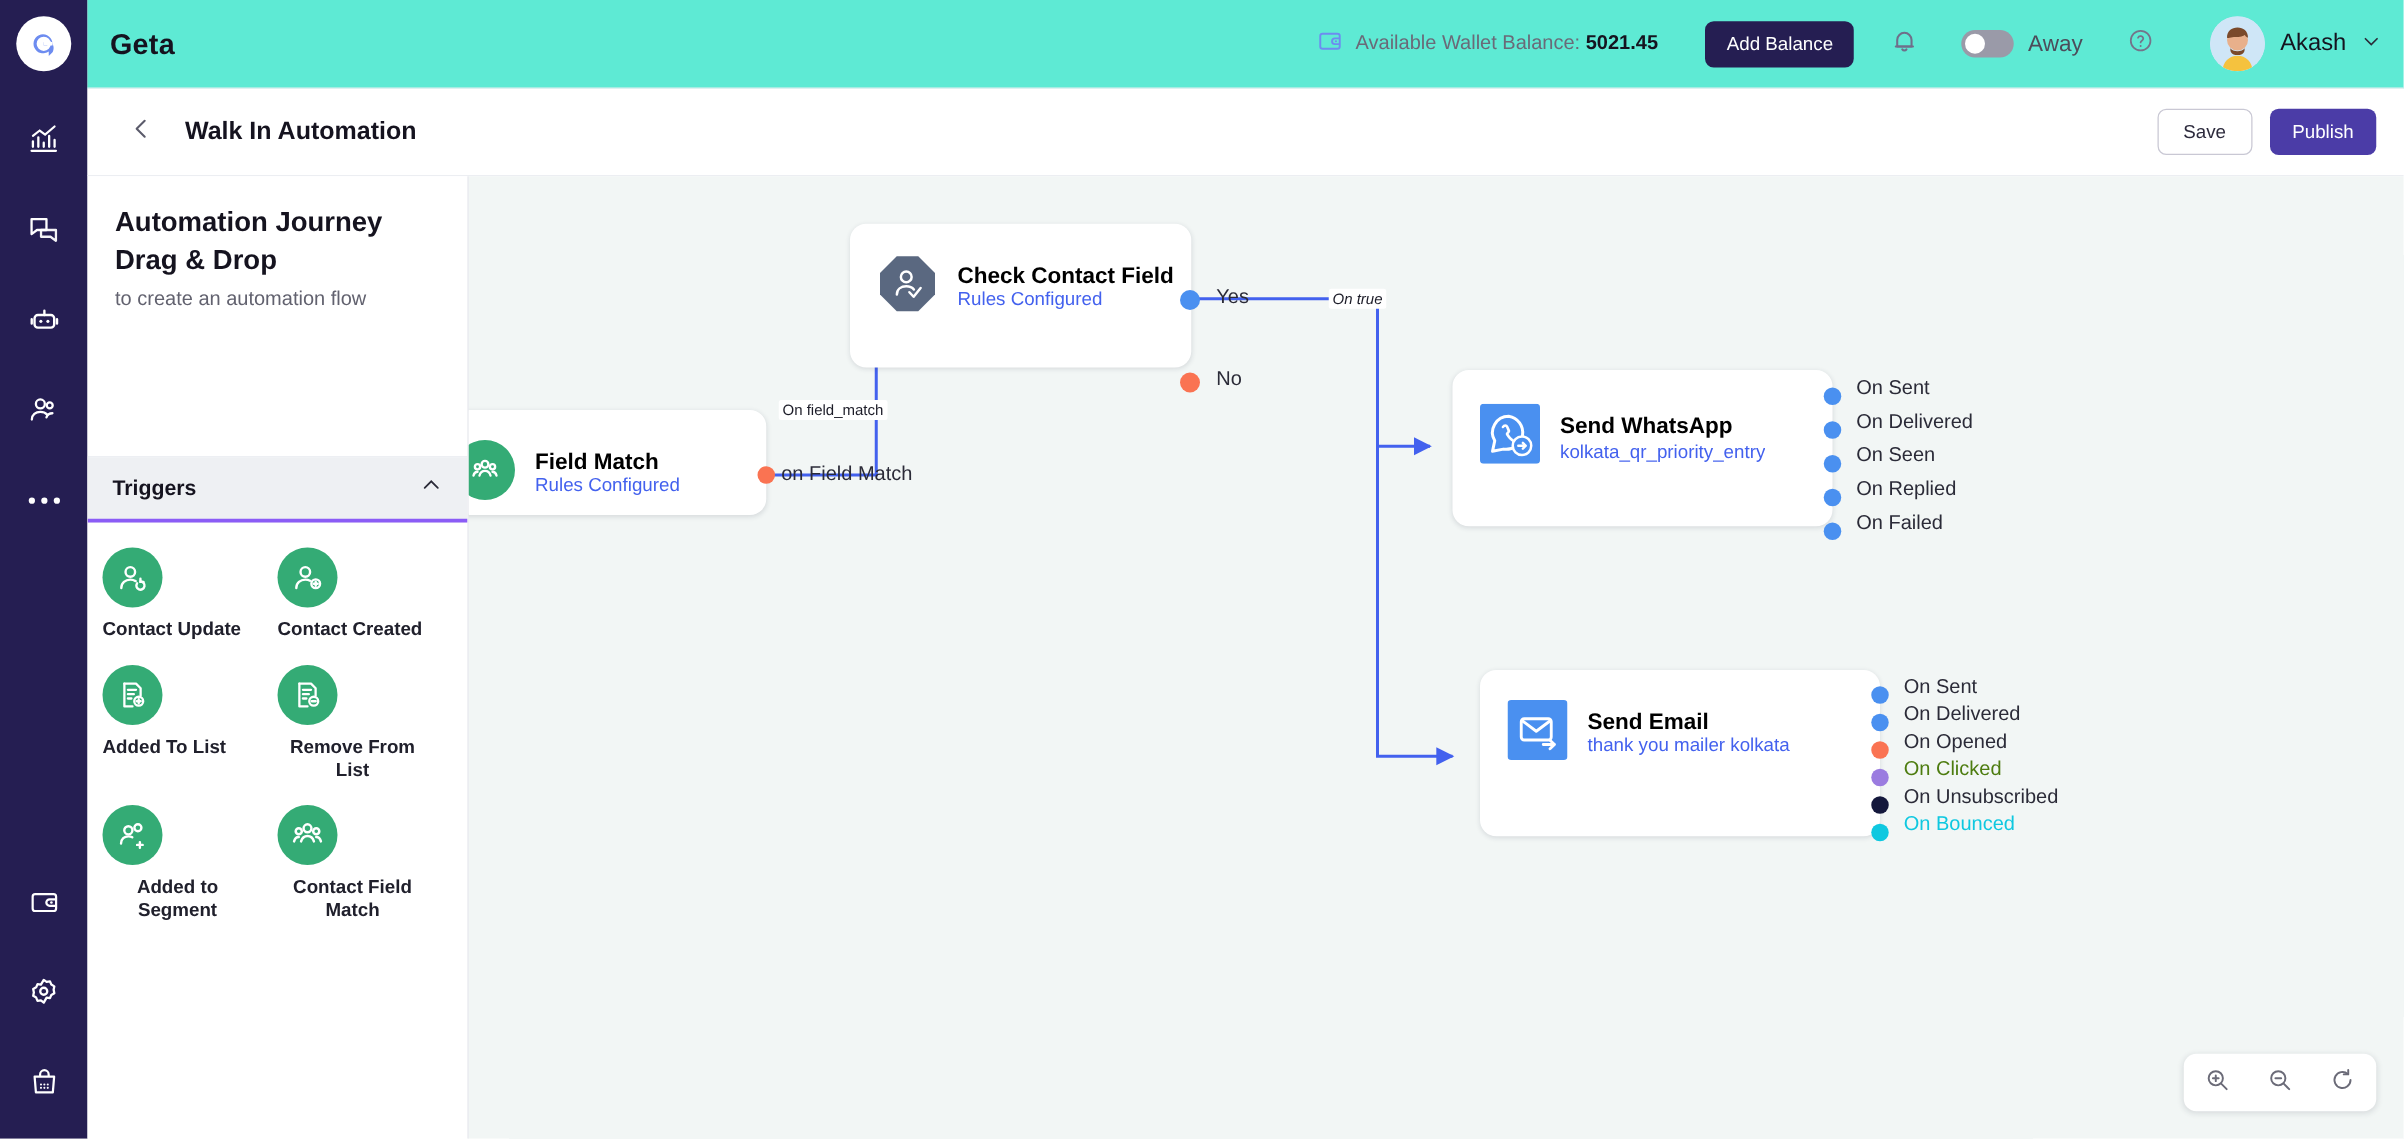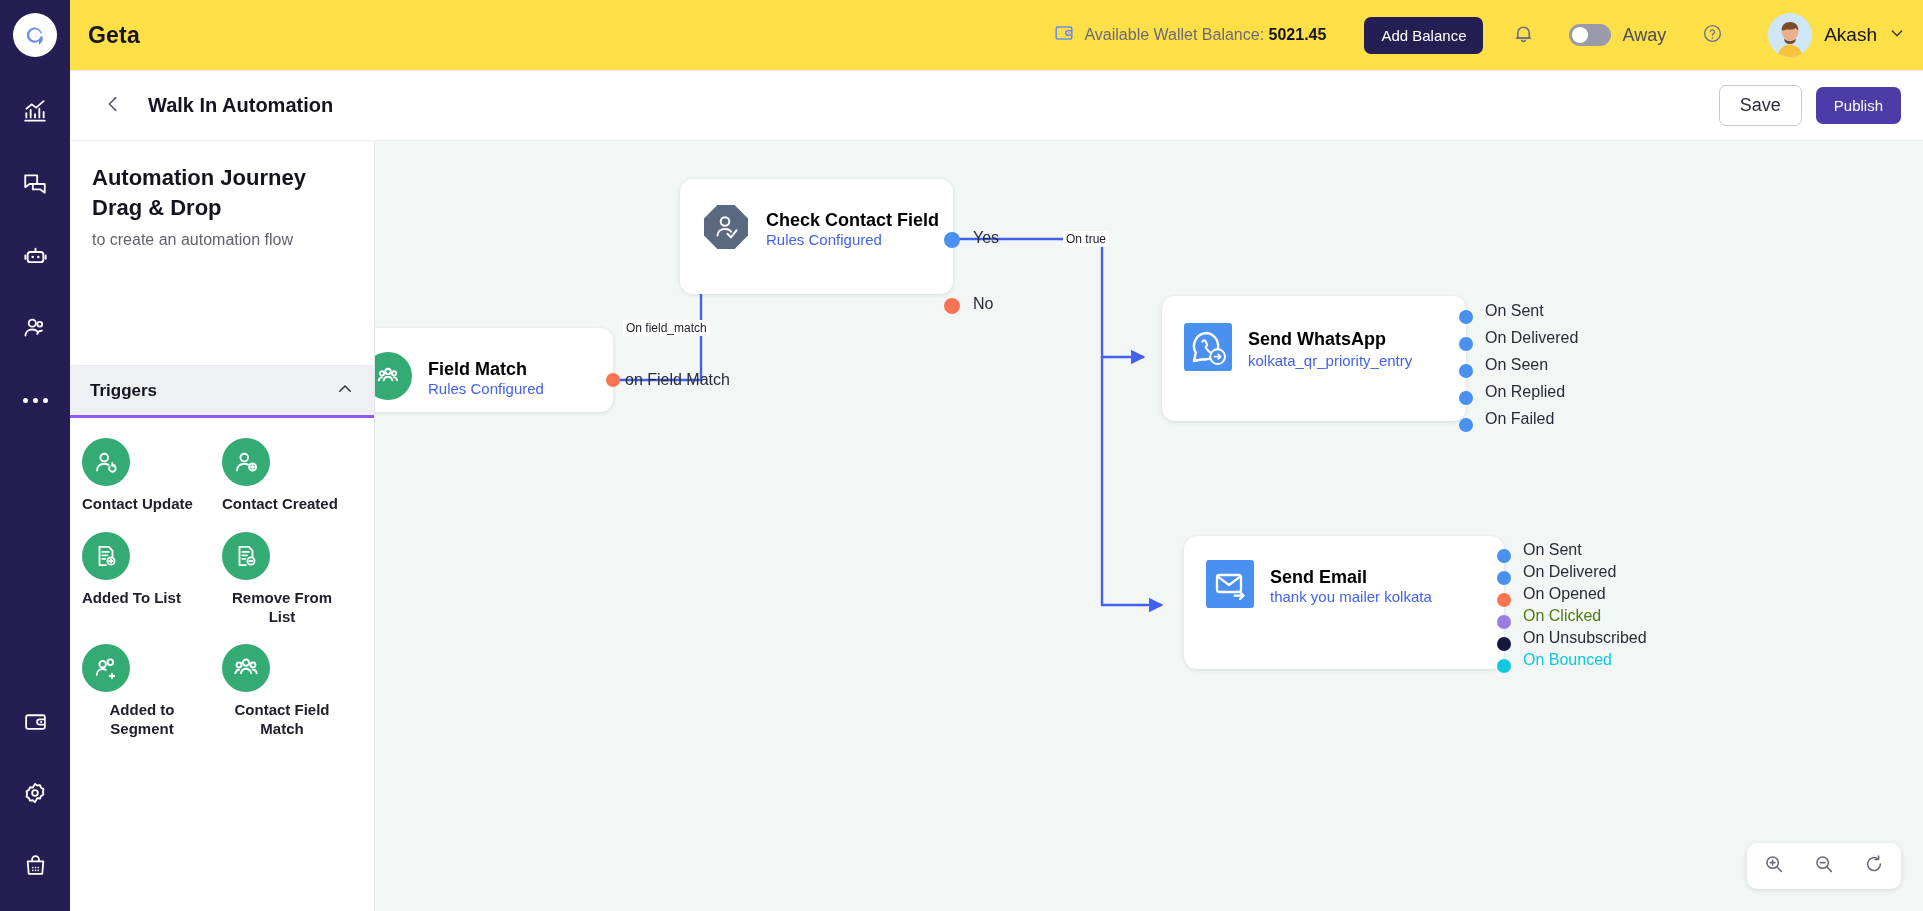--- a/index.html
+++ b/index.html
@@ -29,21 +29,21 @@
     cursor: pointer;
   }
   .rail-btn svg { display: block; }
   .rail-bottom { margin-top: auto; display: flex; flex-direction: column; align-items: center; width: 100%; padding-bottom: 10px; }
   .dots { display: flex; gap: 5px; }
   .dots i { width: 5px; height: 5px; border-radius: 50%; background: #fff; display: block; }
 
   
   .topbar {
     position: absolute; left: 70px; top: 0; width: 1853px; height: 71px;
-    background: #fde047; border-bottom: 1px solid #eceef2;
+    background: #5eead4; border-bottom: 1px solid #eceef2;
     display: flex; align-items: center;
   }
   .brand-title { margin-left: 18px; font-size: 23px; font-weight: bold; color: #15131f; letter-spacing: .2px; }
   .topbar-right { margin-left: auto; display: flex; align-items: center; gap: 14px; padding-right: 18px; }
   .wallet { display: flex; align-items: center; gap: 9px; margin-right: 24px; }
   .wallet-text { font-size: 16px; color: #6a6a78; white-space: nowrap; }
   .wallet-text b { color: #15131f; font-weight: bold; }
   .add-balance {
     background: #251e52; color: #fff; border: none; border-radius: 7px;
     font-size: 15px; font-family: inherit; padding: 10px 17px; cursor: pointer; font-weight: 500;
@@ -64,21 +64,21 @@
   .subbar {
     position: absolute; left: 70px; top: 71px; width: 1853px; height: 70px;
     background: #fff; border-bottom: 1px solid #eceef2;
     display: flex; align-items: center; padding: 0 22px;
   }
   .back-btn { width: 42px; height: 42px; display:flex; align-items:center; justify-content:center; cursor: pointer; }
   .page-title { font-size: 20px; font-weight: bold; color: #15131f; margin-left: 14px; }
   .subbar-actions { margin-left: auto; display: flex; align-items: center; gap: 14px; }
   .btn-save {
     background: #fff; border: 1px solid #c9c8d4; border-radius: 7px; color: #2c2a3c;
-    font-size: 18px; font-family: inherit; padding: 9px 20px; cursor: pointer;
+    font-size: 15px; font-family: inherit; padding: 9px 20px; cursor: pointer;
   }
   .btn-publish {
     background: #4b3ca7; border: none; border-radius: 7px; color: #fff;
     font-size: 15px; font-family: inherit; padding: 10px 18px; cursor: pointer;
   }
 
   
   .panel {
     position: absolute; left: 70px; top: 141px; width: 305px; height: 770px;
     background: #fff; border-right: 1px solid #e2e4ea; overflow: hidden;
@@ -423,21 +423,21 @@
       </defs>
 
       <path d="M238 239 H326 V98 H367" fill="none" stroke="#4361ee" stroke-width="2.4" marker-end="url(#arrow)"></path>
 
       <path d="M578 98 H727 V216 H769" fill="none" stroke="#4361ee" stroke-width="2.4" marker-end="url(#arrow)"></path>
 
       <path d="M727 216 V464 H787" fill="none" stroke="#4361ee" stroke-width="2.4" marker-end="url(#arrow)"></path>
     </svg>
 
     <div class="edge-label" style="left:248px; top:179px;">On field_match</div>
-    <div class="edge-label" style="left:688px; top:90px;">On true</div>
+    <div class="edge-label" style="left:688px; top:90px;font-style:italic;">On true</div>
     <div class="edge-label plain" style="left:250px; top:230px;">on Field Match</div>
 
     <div class="node" style="left:-33px; top:187px; width:271px; height:84px;">
       <div class="node-row">
         <span class="node-ic">
           <svg width="48" height="48" viewBox="0 0 48 48">
             <circle cx="24" cy="24" r="24" fill="#34ab75"></circle>
             <g fill="none" stroke="#fff" stroke-width="1.9" stroke-linecap="round" transform="translate(12,12) scale(1)">
               <circle cx="12" cy="7.4" r="2.7"></circle>
                 <circle cx="6" cy="9.4" r="2.1"></circle>

